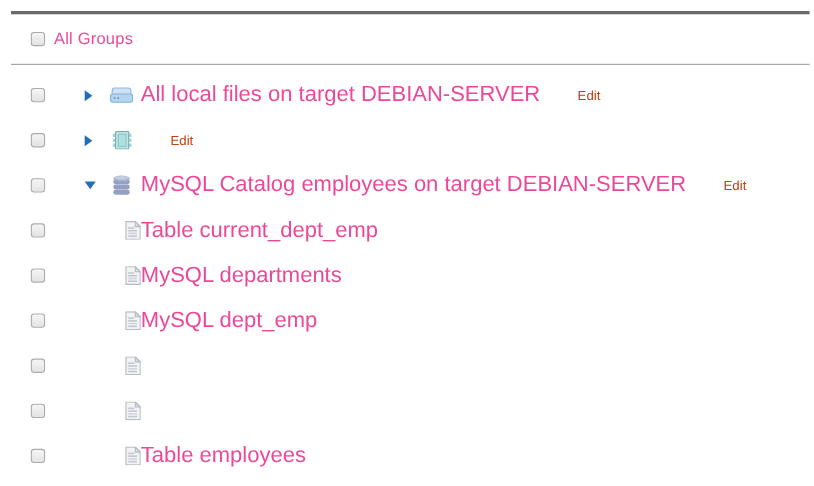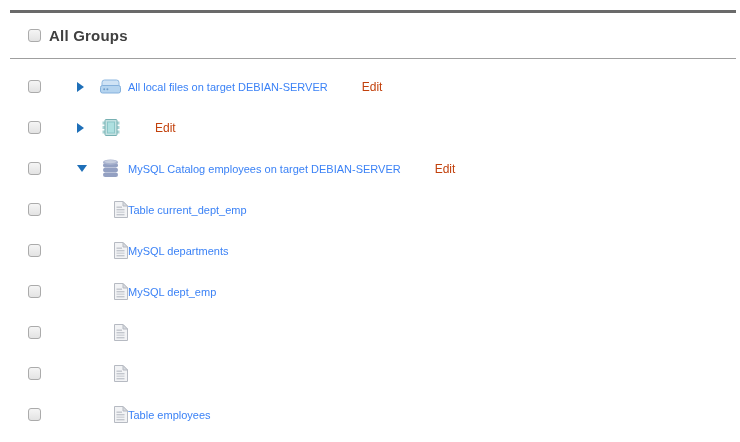--- a/index.html
+++ b/index.html
@@ -5,35 +5,35 @@
   html,body { margin:0; padding:0; background:#ffffff; }
   .page {
     position:relative; width:740px; height:442px; overflow:hidden;
     font-family:"Liberation Sans", sans-serif; color:#3d3d3d; background:#fff;
   }
   .top-rule { position:absolute; top:10px; left:10px; right:4px; height:3px; background:#6a6a6a; }
   .header-row {
     position:absolute; top:13px; left:0; right:0; height:45px;
     display:flex; align-items:center; padding-left:28px; box-sizing:border-box;
   }
-  .header-title { font-weight:bold; font-size:15px; color:#404040; margin-left:8px; letter-spacing:.2px; }
+  .header-title { font-weight:normal; font-size:15px; color:#ec4899; margin-left:8px; letter-spacing:.2px; }
   .divider { position:absolute; top:58px; left:10px; right:4px; height:1px; background:#9f9f9f; }
   .rows { position:absolute; top:59px; left:0; right:0; padding-top:7px; }
   .row { height:41px; display:flex; align-items:center; padding-left:28px; box-sizing:border-box; }
   .checkbox {
     width:13px; height:13px; box-sizing:border-box; flex:0 0 auto;
     border:1px solid #ababab; border-radius:3px;
     background:linear-gradient(#f5f5f5,#e3e3e3); cursor:pointer;
   }
   .arrow-cell { width:14px; margin-left:36px; display:flex; align-items:center; justify-content:flex-start; cursor:pointer; flex:0 0 auto; }
   .arrow-right { width:0; height:0; border-left:7px solid #1e6fb8; border-top:5px solid transparent; border-bottom:5px solid transparent; }
   .arrow-down  { width:0; height:0; border-top:7px solid #1e6fb8; border-left:5px solid transparent; border-right:5px solid transparent; }
   .icon-cell { width:21px; margin-left:9px; display:flex; align-items:center; justify-content:center; flex:0 0 auto; }
   .child-icon-cell { width:15px; margin-left:72px; display:flex; align-items:center; justify-content:center; flex:0 0 auto; }
-  .row-label { font-size:11px; color:#3b82f6; margin-left:7px; white-space:nowrap; }
+  .row-label { font-size:20px; color:#ec4899; margin-left:7px; white-space:nowrap; }
   .child .row-label { margin-left:0; }
   .edit-link { font-size:12px; color:#c2410c; margin-left:34px; text-decoration:none; cursor:pointer; }
   svg { display:block; }
 </style>
 </head>
 <body>
 
 <div class="page">
   <div class="top-rule"></div>
 

